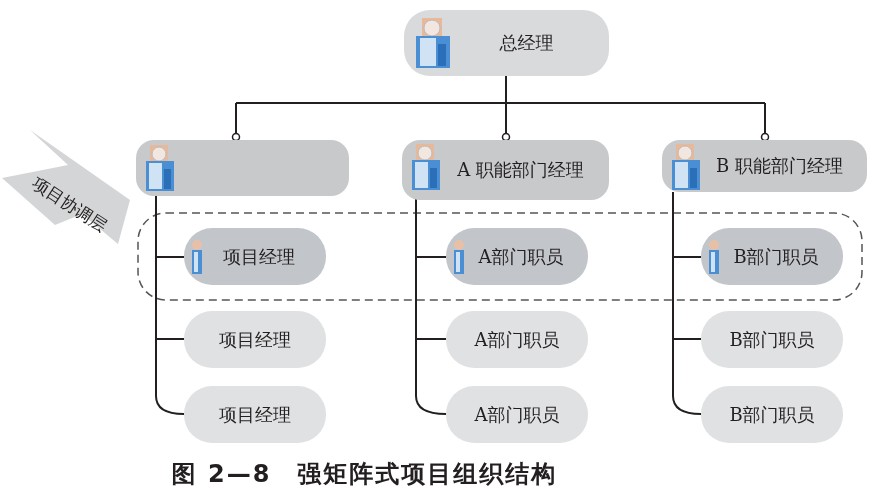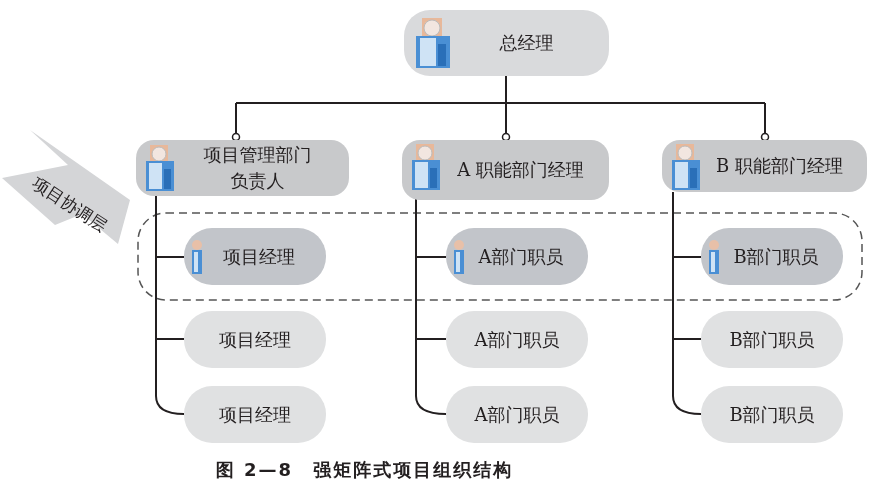--- a/index.html
+++ b/index.html
@@ -9,21 +9,21 @@
   .node { position: absolute; border-radius: 28px; display: flex; align-items: center;
           justify-content: center; box-sizing: border-box; font-size: 18px; }
   .node.top { background: #d9dadc; border-radius: 26px; }
   .node.mgr { background: #c8c9cb; border-radius: 18px; }
   .node.pm { background: #c2c5ca; }
   .node.plain { background: #e0e1e2; }
   .node .label { white-space: nowrap; text-align: center; line-height: 26px; }
   .node .label.two { white-space: normal; }
   .icon { position: absolute; }
   .caption { position: absolute; left: 0; top: 458px; width: 729px; text-align: center;
-             font-family: "DejaVu Sans", sans-serif; font-weight: bold; font-size: 18px;
+             font-family: "DejaVu Sans", sans-serif; font-weight: bold; font-size: 24px;
              letter-spacing: 2px; color: #231f20; }
   .arrow-text { position: absolute; left: 40px; top: 172px; font-size: 17px;
                 transform: rotate(33deg); transform-origin: left top; white-space: nowrap;
                 color: #231f20; font-family: "DejaVu Serif", serif; }
 </style>
 </head>
 <body>
 
 <svg id="canvas" width="877" height="496">
 
@@ -72,24 +72,20 @@
 </div>
 
 <div class="node mgr" style="left:136px; top:140px; width:213px; height:56px;">
   <svg class="icon" style="left:10px; top:5px;" width="28" height="46">
     <rect x="4" y="0" width="18" height="16" fill="#e8b89a"></rect>
     <circle cx="13" cy="9" r="7" fill="#f2e6e0" stroke="#bbb"></circle>
     <rect x="0" y="16" width="28" height="30" fill="#4a8fd4"></rect>
     <rect x="3" y="18" width="13" height="26" fill="#cfe3f5"></rect>
     <rect x="18" y="24" width="7" height="20" fill="#2a6fb8"></rect>
   </svg>
-  <span class="label two" style="margin-left:30px;">
-    <span>项目管理部门</span><br>
-    <span>负责人</span>
-  </span>
 </div>
 
 <div class="node mgr" style="left:402px; top:140px; width:207px; height:60px;">
   <svg class="icon" style="left:10px; top:4px;" width="28" height="46">
     <rect x="4" y="0" width="18" height="16" fill="#e8b89a"></rect>
     <circle cx="13" cy="9" r="7" fill="#f2e6e0" stroke="#bbb"></circle>
     <rect x="0" y="16" width="28" height="30" fill="#4a8fd4"></rect>
     <rect x="3" y="18" width="13" height="26" fill="#cfe3f5"></rect>
     <rect x="18" y="24" width="7" height="20" fill="#2a6fb8"></rect>
   </svg>

